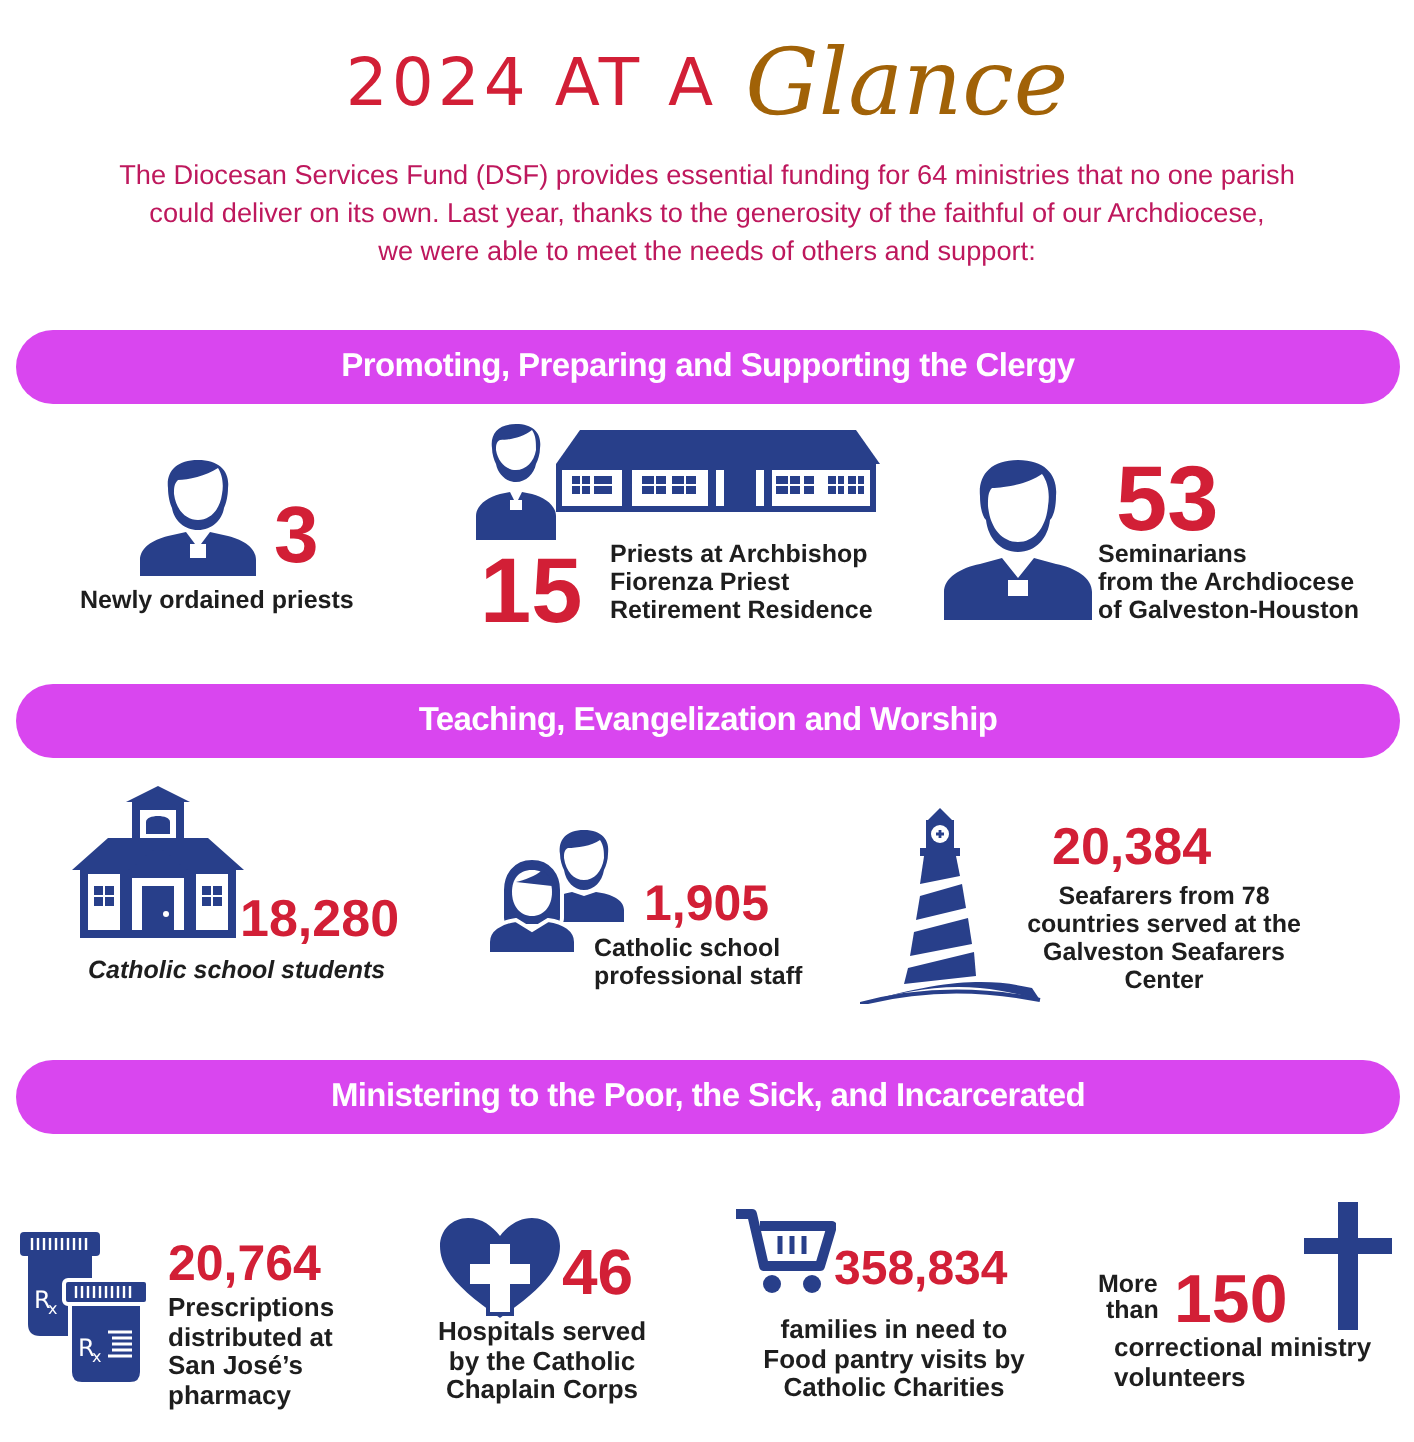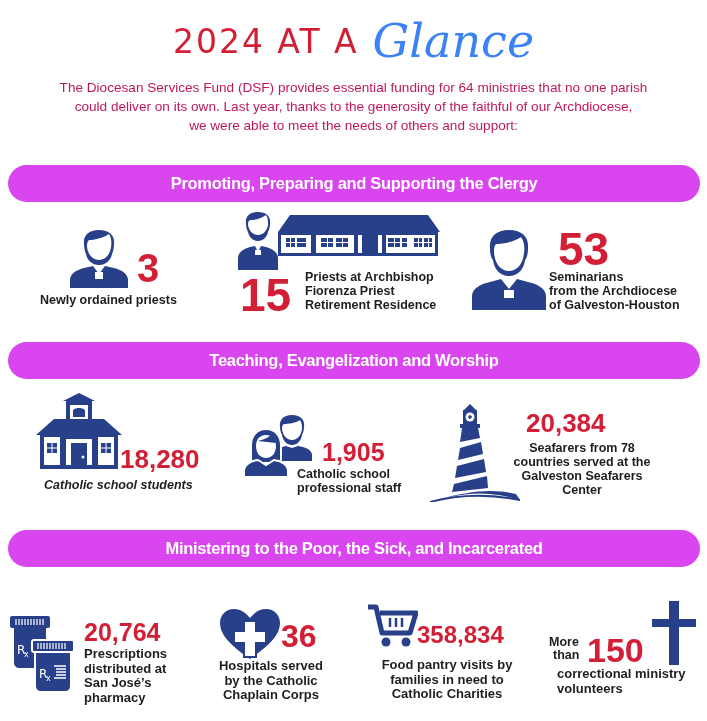--- a/index.html
+++ b/index.html
@@ -1,20 +1,20 @@
 <!DOCTYPE html>
 <html><head>
 <meta charset="utf-8">
 <style>
   html,body{margin:0;padding:0;background:#fff;}
   body{width:707px;height:721px;position:relative;overflow:hidden;font-family:"Liberation Sans",sans-serif;color:#1e1e1e;}
   .abs{position:absolute;}
   .title{left:0;width:707px;top:14px;text-align:center;white-space:nowrap;}
   .title .t1{font-family:"DejaVu Sans",sans-serif;font-size:33px;color:#d21f36;letter-spacing:2px;vertical-align:middle;}
-  .title .t2{font-family:"DejaVu Serif",serif;font-style:italic;font-size:46px;color:#3b82f6;margin-left:14px;vertical-align:middle;}
+  .title .t2{font-family:"DejaVu Serif",serif;font-style:italic;font-size:46px;color:#a16207;margin-left:14px;vertical-align:middle;}
   .intro{left:20px;width:667px;top:78px;text-align:center;font-size:13.6px;line-height:19px;color:#be185d;}
   .banner{left:8px;width:692px;height:37px;background:#d946ef;border-radius:19px;color:#fff;text-align:center;font-weight:bold;font-size:16.5px;line-height:37px;letter-spacing:-0.3px;}
   .num{color:#d21f36;font-weight:bold;line-height:1;}
   .lbl{font-weight:bold;font-size:12.5px;line-height:14px;color:#1e1e1e;}
   svg{display:block;}
 </style>
 </head>
 <body>
 
 <div class="abs title">
@@ -202,39 +202,39 @@
   <div>San José’s</div>
   <div>pharmacy</div>
 </div>
 
 <div class="abs" style="left:220px;top:609px;">
   <svg width="60" height="52" viewBox="0 0 60 52">
     <path d="M30 50C10 36 0 26 0 14 0 6 6 0 14 0c7 0 12 4 16 9 4-5 9-9 16-9 8 0 14 6 14 14 0 12-10 22-30 36z" fill="#283f8a"></path>
     <path d="M24 12h12v10h10v12H36v14H24V34H14V22h10z" fill="#fff" stroke="#283f8a" stroke-width="2"></path>
   </svg>
 </div>
-<div class="abs num" style="left:281px;top:620px;font-size:32px;">36</div>
+<div class="abs num" style="left:281px;top:620px;font-size:32px;">46</div>
 <div class="abs lbl" style="left:212px;top:659px;width:118px;text-align:center;font-size:13px;line-height:14.5px;">
   <div>Hospitals served</div>
   <div>by the Catholic</div>
   <div>Chaplain Corps</div>
 </div>
 
 <div class="abs" style="left:366px;top:603px;">
   <svg width="52" height="46" viewBox="0 0 52 46">
     <path d="M2 4h8l6 26h28l6-20H14" fill="none" stroke="#283f8a" stroke-width="5" stroke-linejoin="round"></path>
     <path d="M24 15v9M30 15v9M36 15v9" stroke="#283f8a" stroke-width="2.5"></path>
     <circle cx="20" cy="39" r="4.5" fill="#283f8a"></circle>
     <circle cx="40" cy="39" r="4.5" fill="#283f8a"></circle>
   </svg>
 </div>
 <div class="abs num" style="left:417px;top:623px;font-size:24px;">358,834</div>
 <div class="abs lbl" style="left:372px;top:658px;width:150px;text-align:center;font-size:13px;line-height:14.5px;">
+  <div>families in need to</div>
   <div>Food pantry visits by</div>
-  <div>families in need to</div>
   <div>Catholic Charities</div>
 </div>
 
 <div class="abs" style="left:652px;top:601px;">
   <svg width="44" height="64" viewBox="0 0 44 64">
     <path d="M17 0h10v18h17v8H27v38H17V26H0v-8h17z" fill="#283f8a"></path>
   </svg>
 </div>
 <div class="abs lbl" style="left:549px;top:636px;font-size:12.5px;line-height:13px;">
   <div>More</div>

